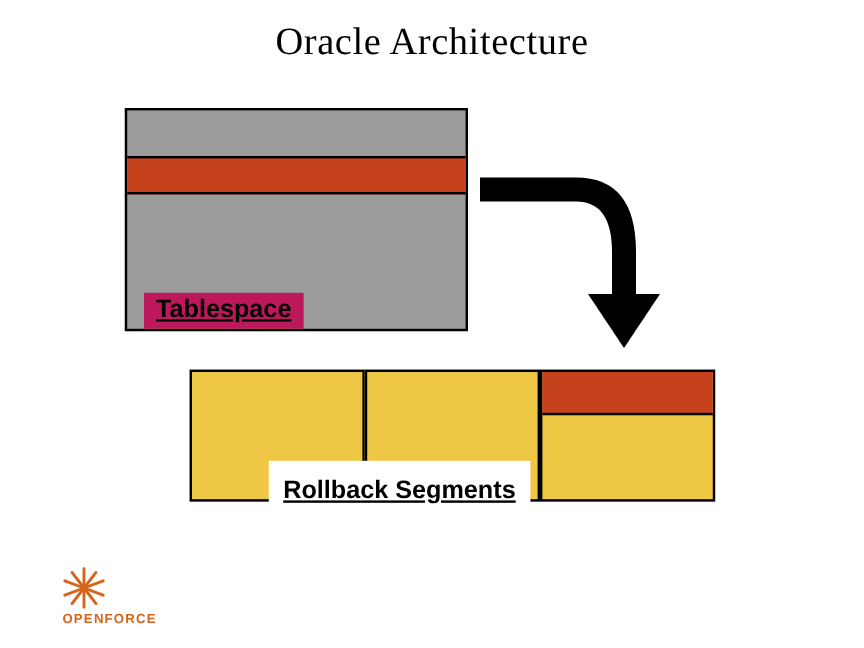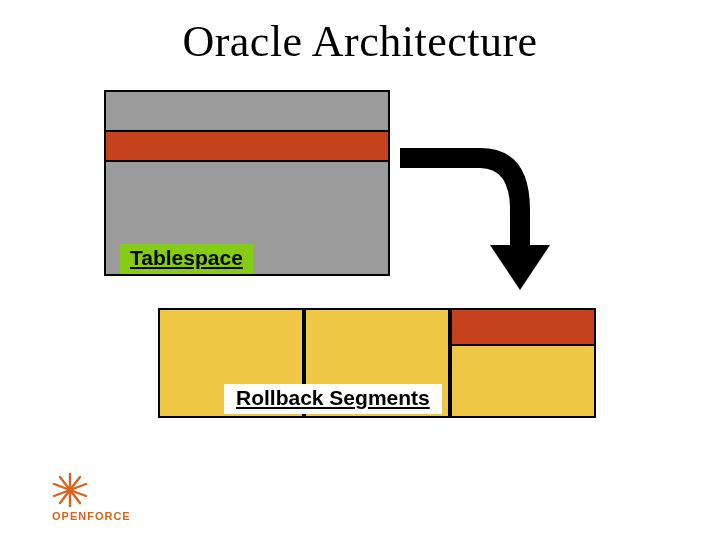--- a/index.html
+++ b/index.html
@@ -1,27 +1,27 @@
 <!DOCTYPE html>
 <html><head>
 <meta charset="utf-8">
 <style>
   * { box-sizing: border-box; margin: 0; padding: 0; }
   body { width: 720px; height: 540px; background: #fff; font-family: Verdana, Arial, sans-serif; position: relative; overflow: hidden; }
-  .title { position: absolute; top: 16px; left: 0; width: 720px; text-align: center; font-size: 44px; font-weight: 400; color: #000; font-family: "Times New Roman", serif; letter-spacing: 0.5px; }
+  .title { position: absolute; top: 16px; left: 0; width: 720px; text-align: center; font-size: 32px; font-weight: 400; color: #000; font-family: "Times New Roman", serif; letter-spacing: 0.5px; }
   .gray-box { position: absolute; top: 90px; left: 104px; width: 286px; height: 186px; background: #9b9b9b; border: 2px solid #000; }
   .red-bar { position: absolute; top: 130px; left: 106px; width: 282px; height: 32px; background: #c6421c; border-top: 2px solid #000; border-bottom: 2px solid #000; }
-  .tablespace-label { position: absolute; top: 244px; left: 120px; background: #84cc16; padding: 2px 10px 4px 10px; font-weight: 700; font-size: 21px; text-decoration: underline; font-family: Verdana, Arial, sans-serif; color:#000; }
+  .tablespace-label { position: absolute; top: 244px; left: 120px; background: #be185d; padding: 2px 10px 4px 10px; font-weight: 700; font-size: 21px; text-decoration: underline; font-family: Verdana, Arial, sans-serif; color:#000; }
   .segments { position: absolute; top: 308px; left: 158px; width: 438px; height: 110px; }
   .seg { position: absolute; top: 0; height: 110px; background: #eec745; border: 2px solid #000; }
   .seg1 { left: 0; width: 146px; }
   .seg2 { left: 146px; width: 146px; }
   .seg3 { left: 292px; width: 146px; }
   .redseg { position: absolute; left: 294px; top: 2px; width: 142px; height: 36px; background: #c6421c; border-bottom: 2px solid #000; }
-  .rollback-label { position: absolute; top: 384px; left: 224px; background: #fff; padding: 2px 12px 4px 12px; font-weight: 700; font-size: 21px; text-decoration: underline; font-family: Verdana, Arial, sans-serif; color:#000; }
+  .rollback-label { position: absolute; top: 384px; left: 224px; background: #fff; padding: 13px 12px 4px 12px; font-weight: 700; font-size: 21px; text-decoration: underline; font-family: Verdana, Arial, sans-serif; color:#000; }
   .arrow { position: absolute; top: 110px; left: 380px; width: 220px; height: 200px; }
   .logo { position: absolute; left: 36px; bottom: 14px; width: 102px; height: 58px; }
   .burst { position: absolute; left: 16px; top: 4px; }
   .logotext { position: absolute; left: 16px; top: 42px; font-family: Arial, sans-serif; font-size: 11px; font-weight: 700; letter-spacing: 1px; color: #d6641c; white-space: nowrap; }
 </style>
 </head>
 <body>
 
 <div class="title">Oracle Architecture</div>
 

